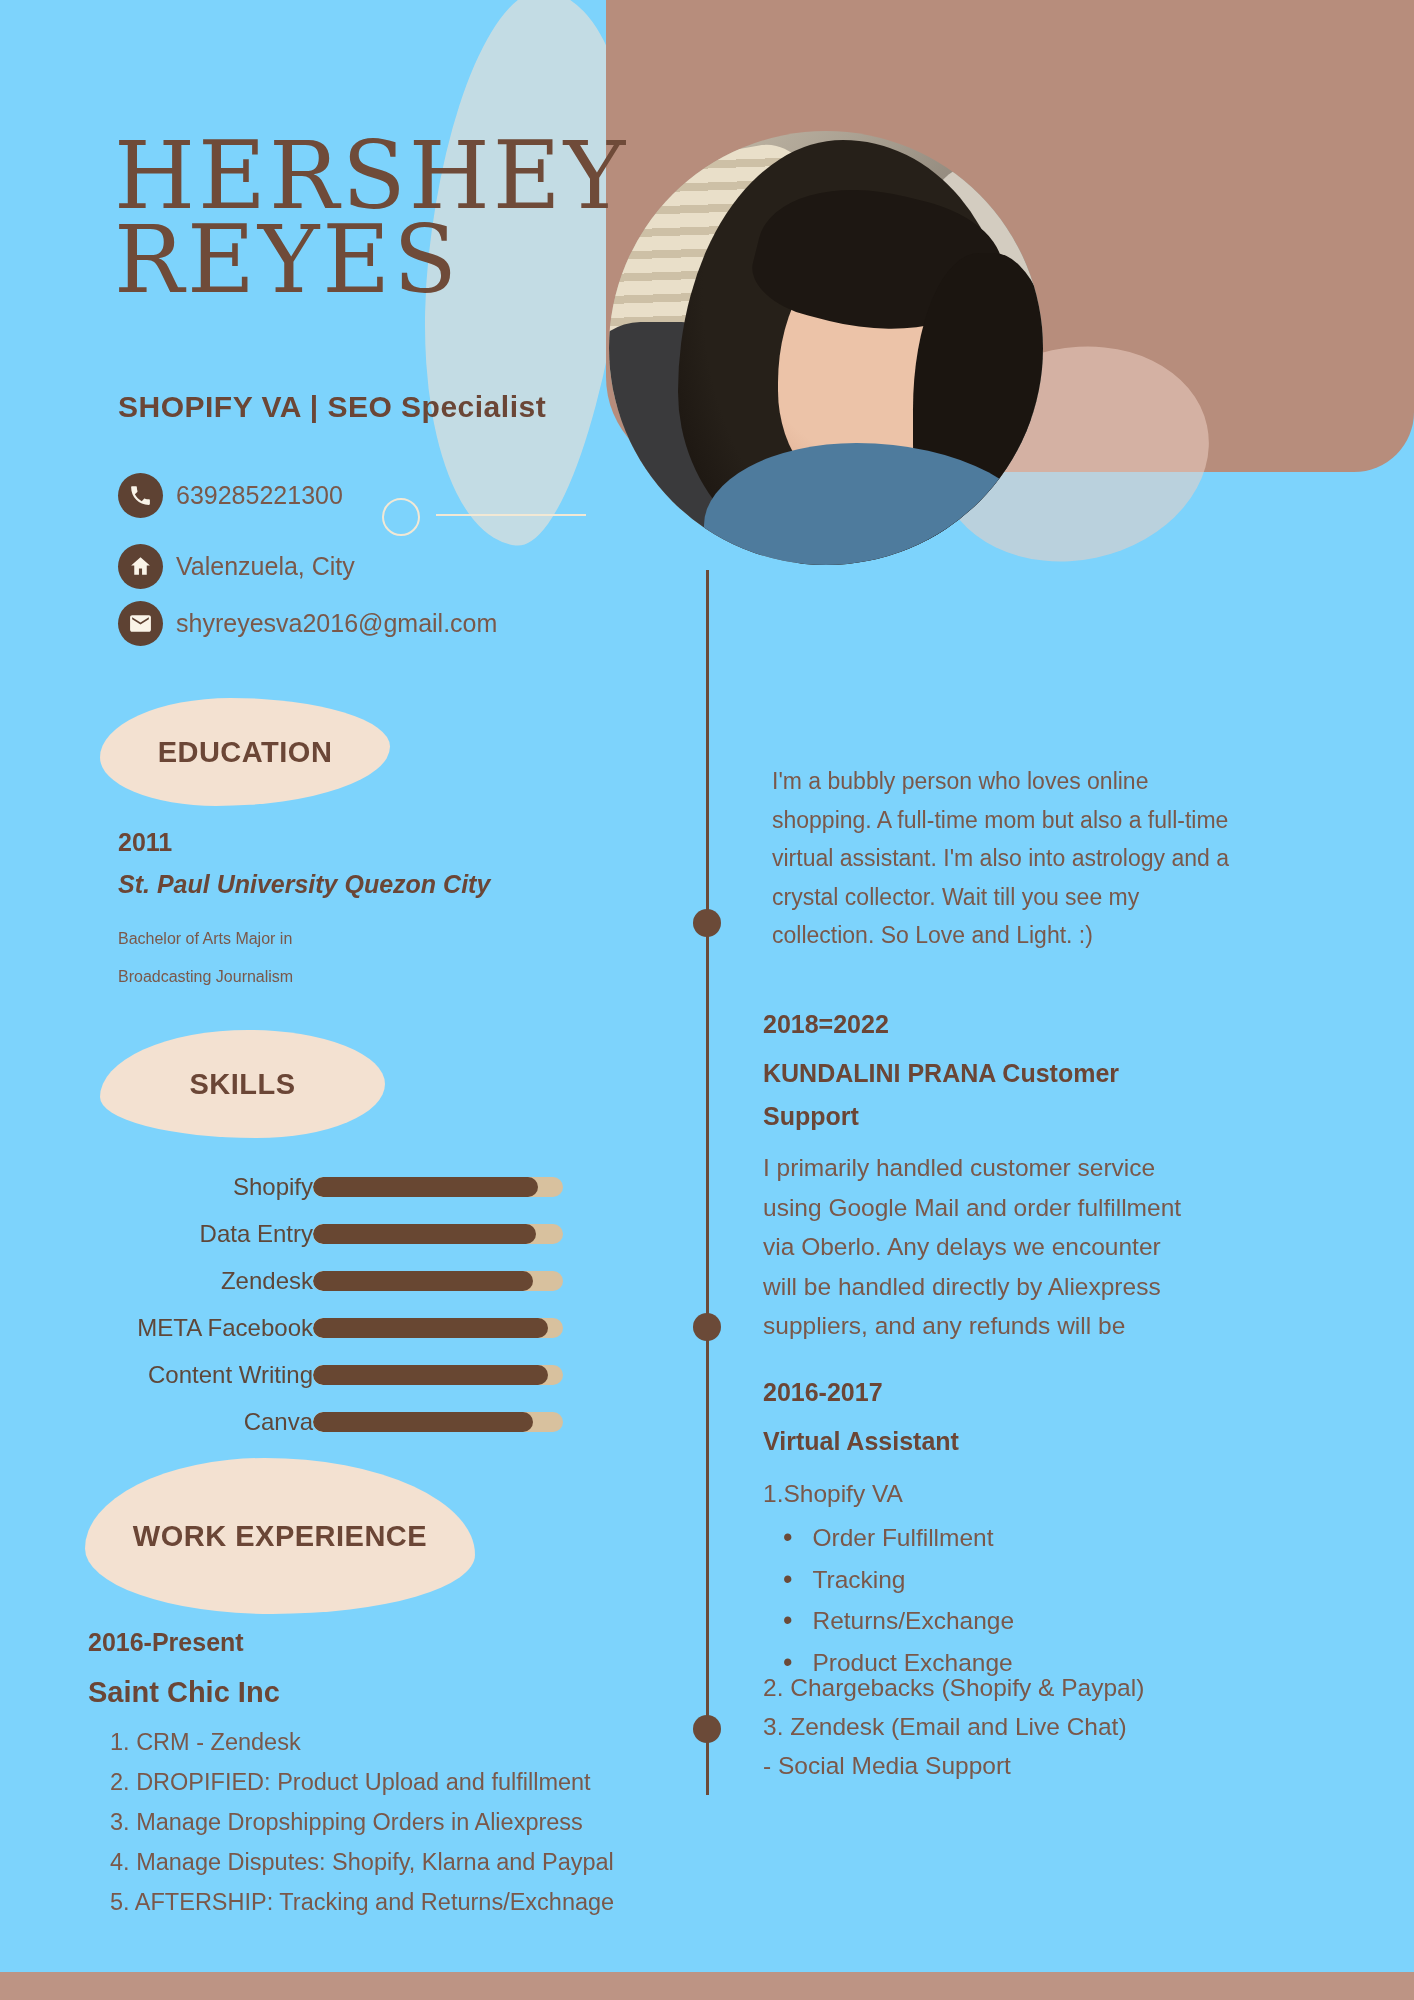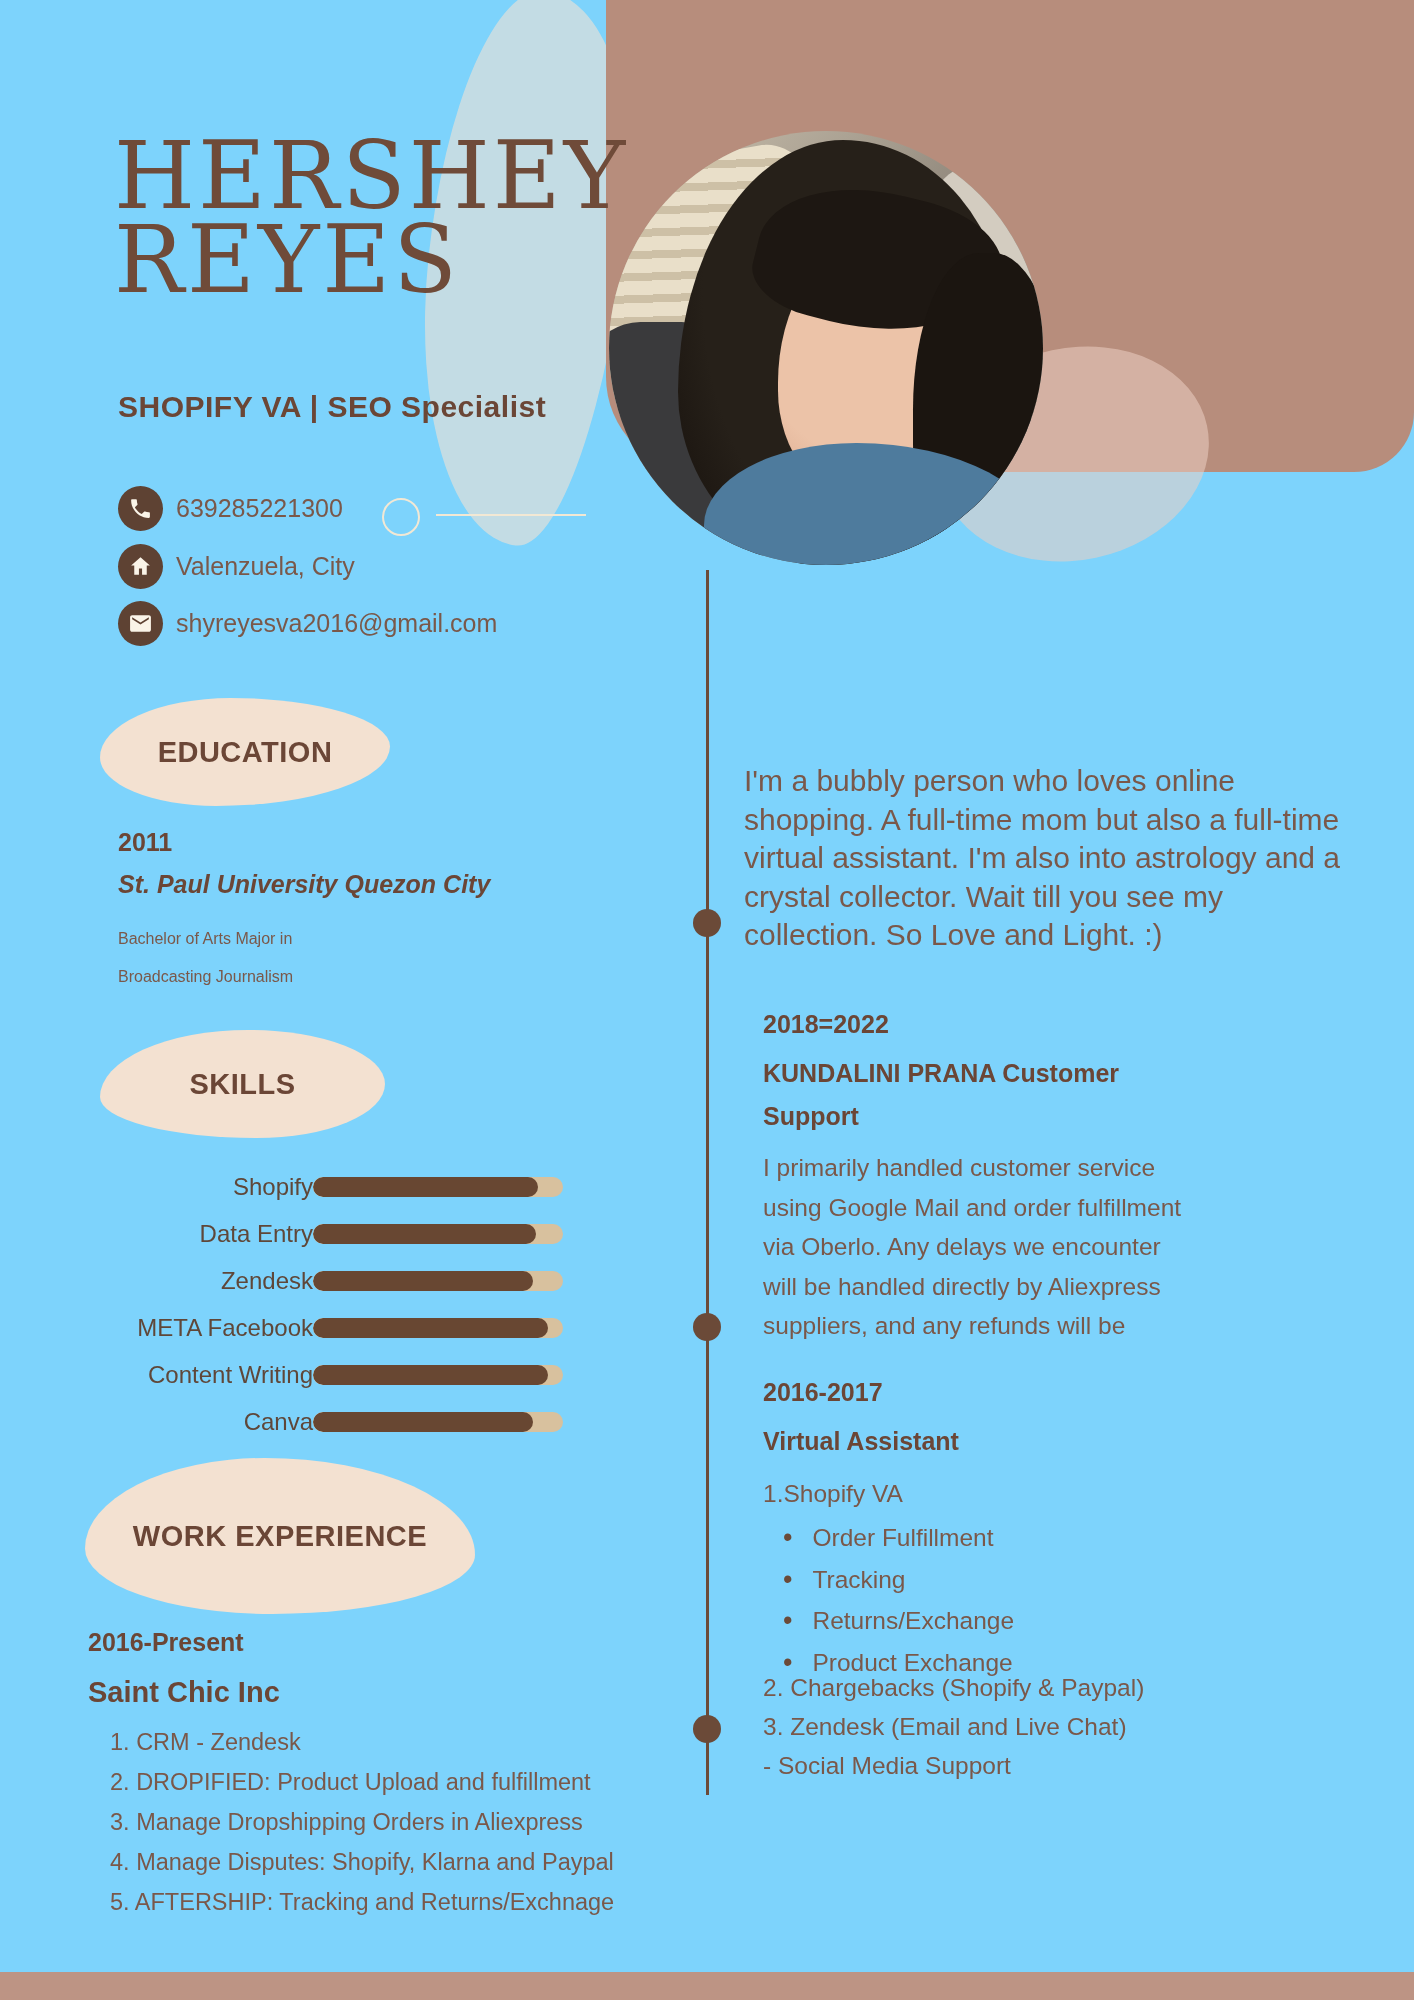--- a/index.html
+++ b/index.html
@@ -38,21 +38,21 @@
   .ph-hair-r{right:-4%;top:28%;width:34%;height:80%;background:#1b1510;border-radius:45%;}
   .ph-shirt{left:22%;bottom:-14%;width:78%;height:42%;background:#4e7b9d;border-radius:45% 55% 0 0;}
 
   
   .name{left:114px;top:134px;font-family:"DejaVu Serif",serif;font-size:93px;line-height:84px;
         color:#6f4b39;letter-spacing:3px;white-space:pre-line;}
   .title{left:118px;top:390px;font-size:30px;font-weight:800;color:#6b4636;letter-spacing:.5px;}
 
   
   .contact-row{position:absolute;left:118px;display:flex;align-items:center;gap:13px;}
-  .c1{top:486px;} .c2{top:544px;} .c3{top:601px;}
+  .c1{top:473px;} .c2{top:544px;} .c3{top:601px;}
   .icon-circle{width:45px;height:45px;border-radius:50%;background:#5e4233;display:flex;
                align-items:center;justify-content:center;flex:0 0 auto;}
   .icon-circle svg{width:25px;height:25px;fill:#faf4e8;}
   .contact-text{font-size:25px;color:#7a584a;}
   .deco-circle{left:382px;top:498px;width:34px;height:34px;border:2px solid #f2e8d4;border-radius:50%;}
   .deco-line{left:436px;top:514px;width:150px;height:2px;background:#f2e8d4;}
 
   
   .blob{position:absolute;background:#f3e1d1;display:flex;align-items:center;justify-content:center;}
   .blob-edu{left:100px;top:698px;width:290px;height:108px;border-radius:45% 55% 60% 40%/55% 45% 55% 45%;}
@@ -76,21 +76,21 @@
   .we-period{left:88px;top:1628px;font-size:25px;font-weight:800;color:#6b4636;}
   .we-company{left:88px;top:1676px;font-size:29px;font-weight:800;color:#6b4636;}
   .we-list{left:110px;top:1722px;font-size:23.5px;line-height:40px;white-space:pre-line;}
 
   
   .tl-line{left:706px;top:570px;width:3px;height:1225px;background:#6b4a38;}
   .tl-dot{width:28px;height:28px;border-radius:50%;background:#6b4a38;left:693px;}
   .d1{top:909px;} .d2{top:1313px;} .d3{top:1715px;}
 
   
-  .about{left:744px;top:762px;font-size:30px;line-height:38.5px;white-space:pre-line;}
+  .about{left:772px;top:762px;font-size:23px;line-height:38.5px;white-space:pre-line;}
   .e-period{position:absolute;left:763px;font-size:25px;font-weight:800;color:#6b4636;}
   .e-role{position:absolute;left:763px;font-size:25px;font-weight:800;color:#6b4636;
           line-height:43px;white-space:pre-line;}
   .p1{top:1010px;} .r1{top:1052px;}
   .e1-desc{left:763px;top:1148px;font-size:24.5px;line-height:39.5px;white-space:pre-line;}
   .p2{top:1378px;} .r2{top:1420px;}
   .e2-intro{left:763px;top:1480px;font-size:24.5px;}
   .va-bullets{left:783px;top:1517px;margin:0;padding:0;list-style:none;}
   .va-bullets li{font-size:24.5px;line-height:40.5px;color:#7a584a;}
   .va-bullets li::before{content:"\2022";color:#6b4a38;font-size:27px;margin-right:20px;}

